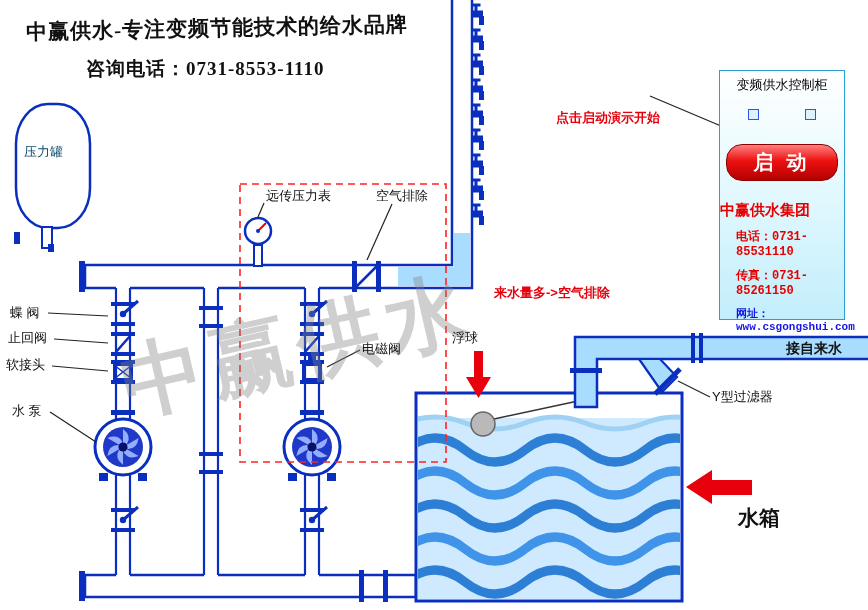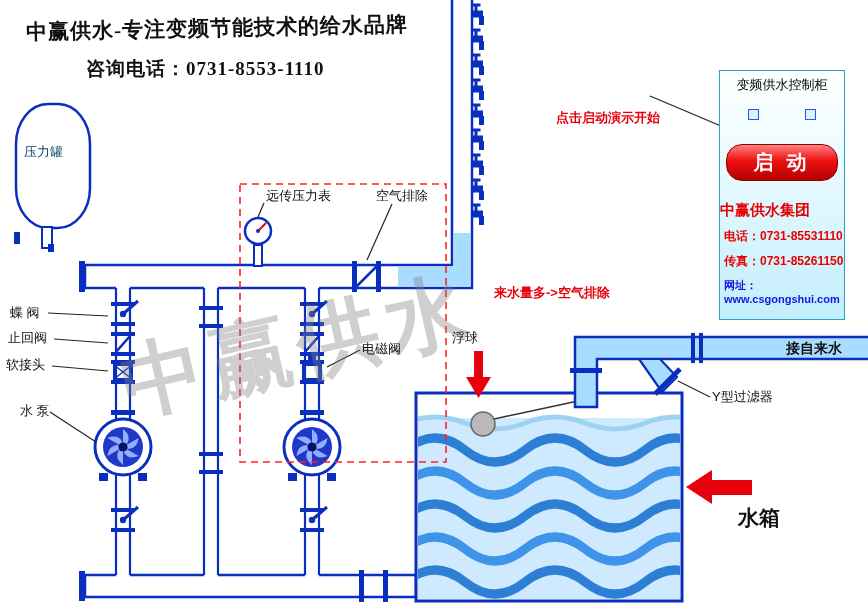--- a/index.html
+++ b/index.html
@@ -20,21 +20,21 @@
            border:1px solid #2a9fd0;z-index:7;
            background:linear-gradient(180deg,#ffffff 0%,#eefcff 30%,#c2eefb 100%);}
   .cab-title{font-size:13px;text-align:center;margin-top:5px;color:#000;}
   .cab-lights{display:flex;justify-content:space-between;padding:0 28px;margin-top:15px;}
   .light{width:9px;height:9px;border:1.5px solid #2b55ee;background:#ddf2ff;display:inline-block;}
   .start-btn{display:block;margin:24px auto 0;width:112px;height:37px;border-radius:16px;
              border:1px solid #8d0000;color:#fff;font-size:20px;font-weight:bold;letter-spacing:4px;
              background:linear-gradient(180deg,#ff8080 0%,#ee1111 45%,#b30000 100%);cursor:pointer;
              font-family:Liberation Serif, serif;}
   .cab-company{margin-top:20px;color:#e80000;font-weight:bold;font-size:15px;}
-  .cab-line{margin:8px 0 0 4px;font-size:12px;font-weight:bold;color:#e80000;}
+  .cab-line{margin:8px 0 0 16px;font-size:12px;font-weight:bold;color:#e80000;font-family:Liberation Mono, monospace;}
   .cab-line.web{color:#1414e8;font-size:11px;}
   .tank-name{position:absolute;left:738px;top:504px;font-size:21px;font-weight:bold;z-index:6;}
   .click-start{position:absolute;left:556px;top:77px;font-size:13px;font-weight:bold;color:#e8000d;z-index:6;margin-top:32px;}
 </style>
 </head>
 <body>
 
 <div class="stage">
 
   <svg width="868" height="610" viewBox="0 0 868 610">
@@ -221,21 +221,21 @@
 
   <div class="slogan">中赢供水-专注变频节能技术的给水品牌</div>
   <div class="consult">咨询电话：0731-8553-1110</div>
 
   <div class="lbl" style="left:24px;top:145px;color:#0c4a6e;">压力罐</div>
   <div class="lbl" style="left:266px;top:189px;">远传压力表</div>
   <div class="lbl" style="left:376px;top:189px;">空气排除</div>
   <div class="lbl" style="left:10px;top:306px;">蝶 阀</div>
   <div class="lbl" style="left:8px;top:331px;">止回阀</div>
   <div class="lbl" style="left:6px;top:358px;">软接头</div>
-  <div class="lbl" style="left:20px;top:404px;">水 泵</div>
+  <div class="lbl" style="left:12px;top:404px;">水 泵</div>
   <div class="lbl" style="left:362px;top:342px;">电磁阀</div>
   <div class="lbl" style="left:452px;top:331px;">浮球</div>
   <div class="lbl red" style="left:494px;top:286px;">来水量多-&gt;空气排除</div>
   <div class="lbl" style="left:786px;top:340px;font-weight:bold;font-size:14px;">接自来水</div>
   <div class="lbl" style="left:712px;top:390px;">Y型过滤器</div>
   <div class="tank-name">水箱</div>
   <div class="click-start">点击启动演示开始</div>
 
   <div class="cabinet">
     <div class="cab-title">变频供水控制柜</div>

